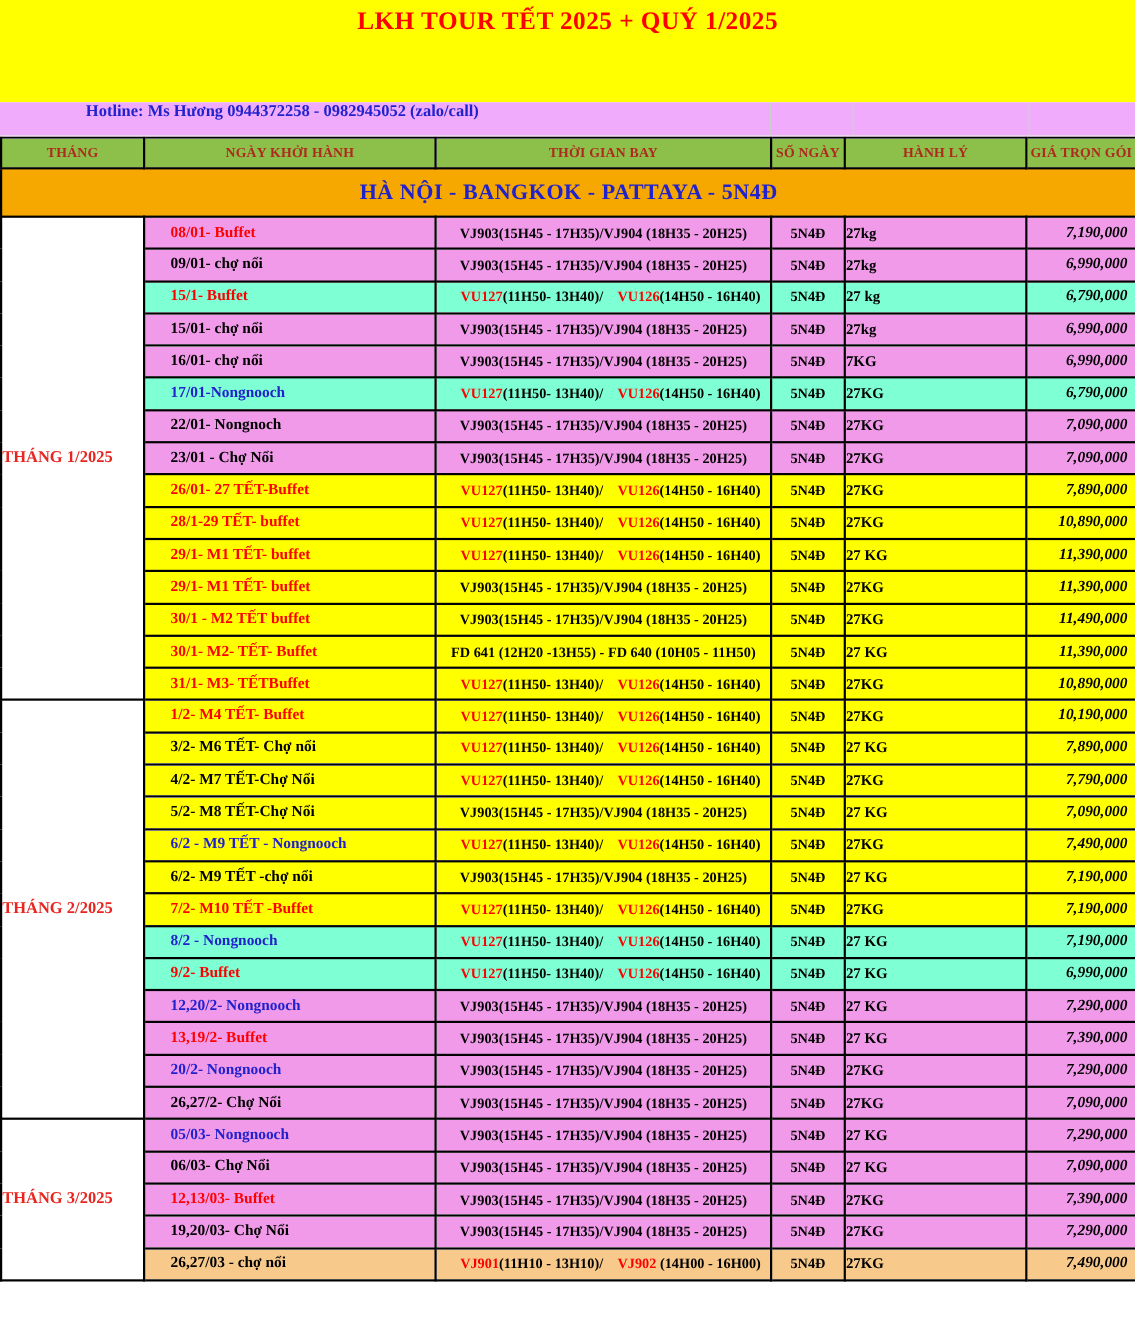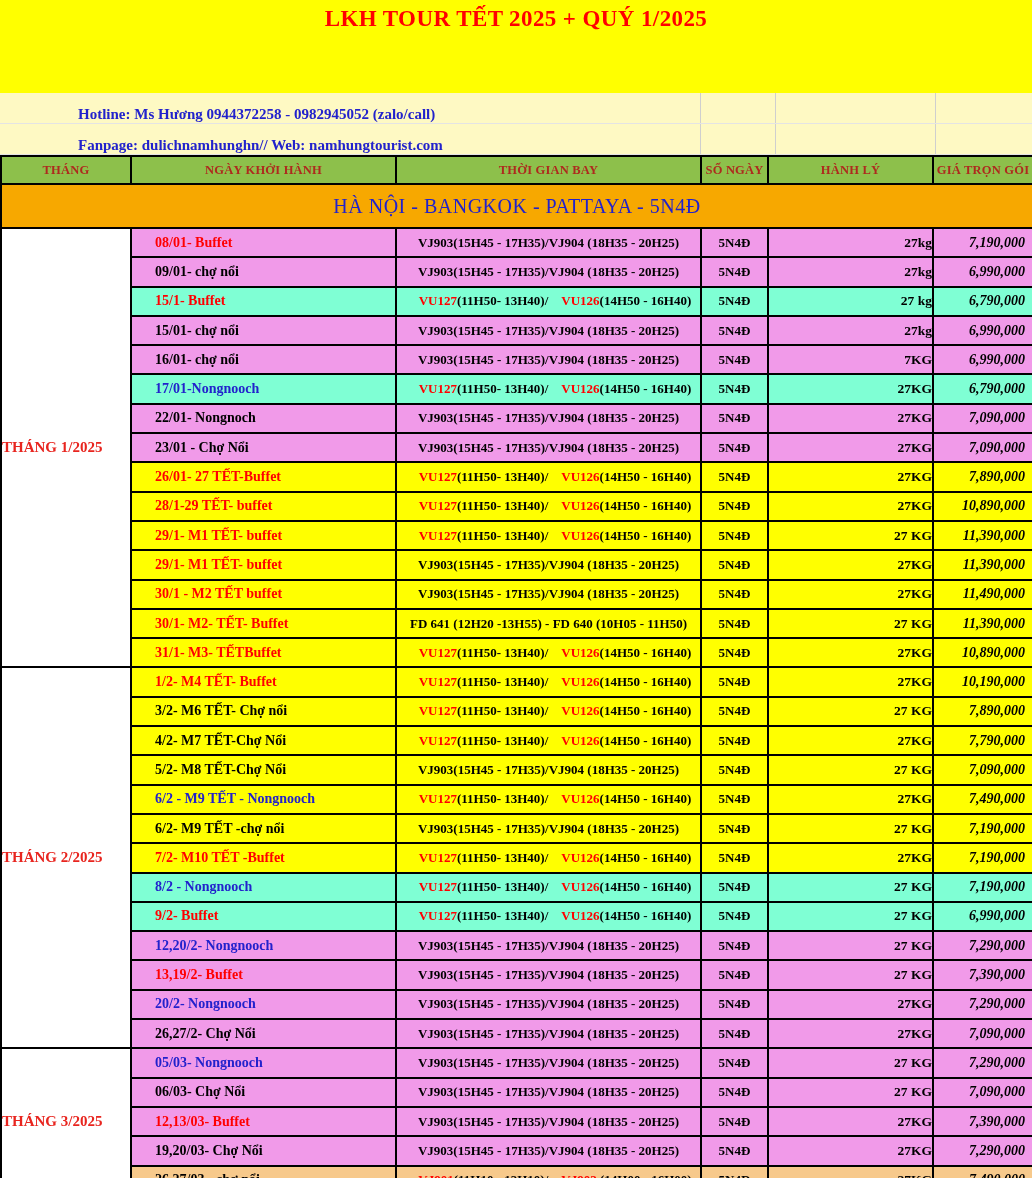--- a/index.html
+++ b/index.html
@@ -5,45 +5,45 @@
   html,body{margin:0;padding:0;}
   body{font-family:"Liberation Serif","DejaVu Serif",serif;background:#fff;}
   .page{width:1032px;height:1178px;overflow:hidden;background:#fff;position:relative;}
 
   
   .top-banner{height:93px;background:var(--yellow,#FFFF00);text-align:center;box-sizing:border-box;padding-top:5px;}
   .title-line{color:var(--title_red,#FF0000);font-weight:bold;font-size:23px;line-height:28px;letter-spacing:.4px;}
   .subtitle{color:var(--title_red,#FF0000);font-weight:bold;font-size:15px;margin-top:7px;}
 
   
-  .info-row{height:31px;position:relative;display:flex;align-items:flex-end;
+  .info-row{height:31px;position:relative;display:flex;align-items:flex-start;
             color:var(--blue,#2222CC);font-weight:bold;font-size:15px;
-            padding-left:78px;box-sizing:border-box;border-bottom:1px solid #e4e4e4;background:#fef9c3;}
+            padding-left:78px;box-sizing:border-box;border-bottom:1px solid #e4e4e4;background:#f0abfc;}
   .vdiv{position:absolute;top:0;bottom:0;width:1px;background:#cfcfcf;}
   .vdiv.d1{left:700px}.vdiv.d2{left:775px}.vdiv.d3{left:935px}
 
   
   table.tour{border-collapse:collapse;width:1032px;table-layout:fixed;}
   table.tour th,table.tour td{border:2px solid #000;padding:0;overflow:hidden;}
   table.tour thead th{background:var(--header_green,#8DC04B);color:var(--header_text,#AE2A1E);
        font-size:12.5px;font-weight:bold;height:26px;text-align:center;letter-spacing:.2px;}
   tr.banner-row td{background:var(--banner_orange,#F7A800);color:var(--blue,#2222CC);
-       font-size:20px;font-weight:normal;text-align:center;height:42px;letter-spacing:.5px;}
+       font-size:20px;font-weight:bold;text-align:center;height:42px;letter-spacing:.5px;}
   tr.data-row{height:29.3px;}
   tr.data-row td{font-weight:bold;}
   tr.bg-pink  > td{background:var(--pink,#F19AE9);}
   tr.bg-aqua  > td{background:var(--aqua,#7FFFD4);}
   tr.bg-yellow> td{background:var(--yellow,#FFFF00);}
   tr.bg-tan   > td{background:var(--tan,#F7C98B);}
   td.month-cell{background:#fff !important;border-left:none;border-right:2px solid #000;
        color:var(--month_red,#E8251F);font-size:15px;text-align:left;font-weight:bold;}
   .cell-name{text-align:left;padding-left:23px !important;font-size:14px;white-space:nowrap;}
   .cell-flight{text-align:center;font-size:13px;white-space:nowrap;}
   .cell-days{text-align:center;font-size:13px;}
-  .cell-lug{text-align:right;font-size:13.5px;}
+  .cell-lug{text-align:left;font-size:13.5px;}
   .cell-price{text-align:right;padding-right:7px !important;font-size:14px;white-space:nowrap;font-style:italic;}
   .c-red{color:var(--flight_red,#FF0000);margin-left:13px;}
   .c-blue{color:var(--blue,#2222CC);font-family:Liberation Serif, serif;}
   .c-black{color:#000;}
 </style>
 </head>
 <body>
 
 <div class="page">
 
@@ -51,26 +51,20 @@
     <div class="title-line">LKH TOUR TẾT 2025 + QUÝ 1/2025</div>
   </div>
 
   <div class="info-row">
     <span>Hotline: Ms Hương 0944372258 - 0982945052 (zalo/call)</span>
     <span class="vdiv d1"></span>
     <span class="vdiv d2"></span>
     <span class="vdiv d3"></span>
   </div>
 
-  <div class="info-row">
-    <span>Fanpage: dulichnamhunghn// Web: namhungtourist.com</span>
-    <span class="vdiv d1"></span>
-    <span class="vdiv d2"></span>
-    <span class="vdiv d3"></span>
-  </div>
 
   <table class="tour">
     <colgroup>
       <col style="width:130px">
         <col style="width:265px">
         <col style="width:305px">
       <col style="width:67px">
         <col style="width:165px">
         <col style="width:100px">
     </colgroup>

